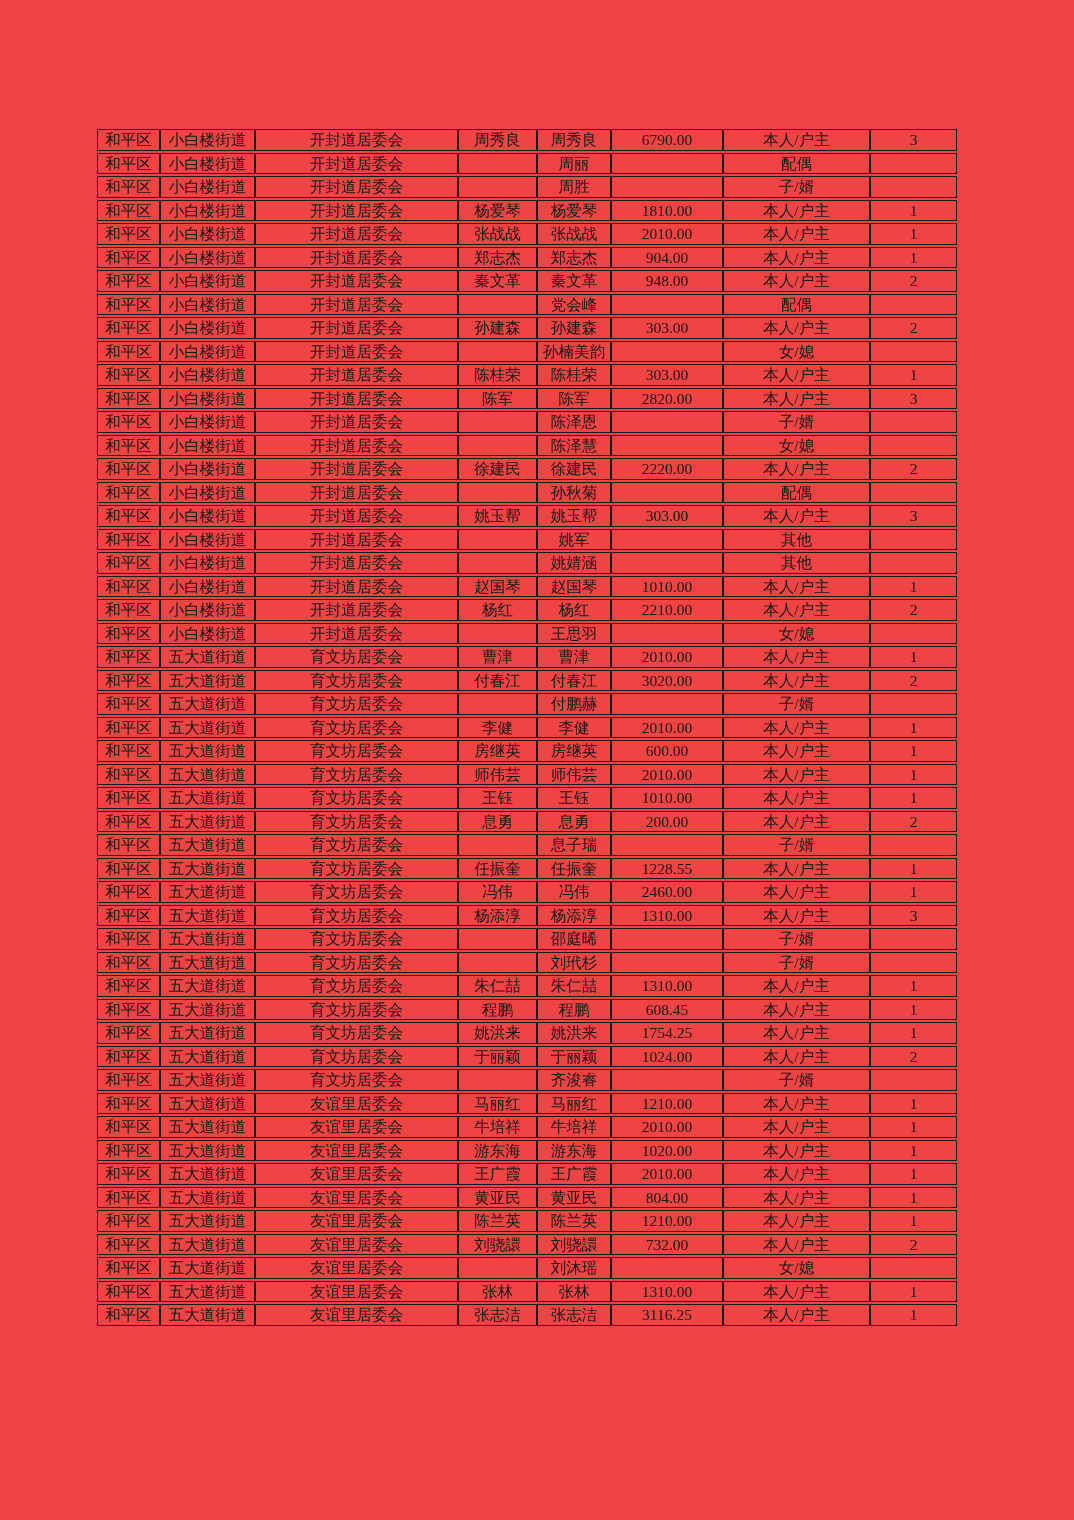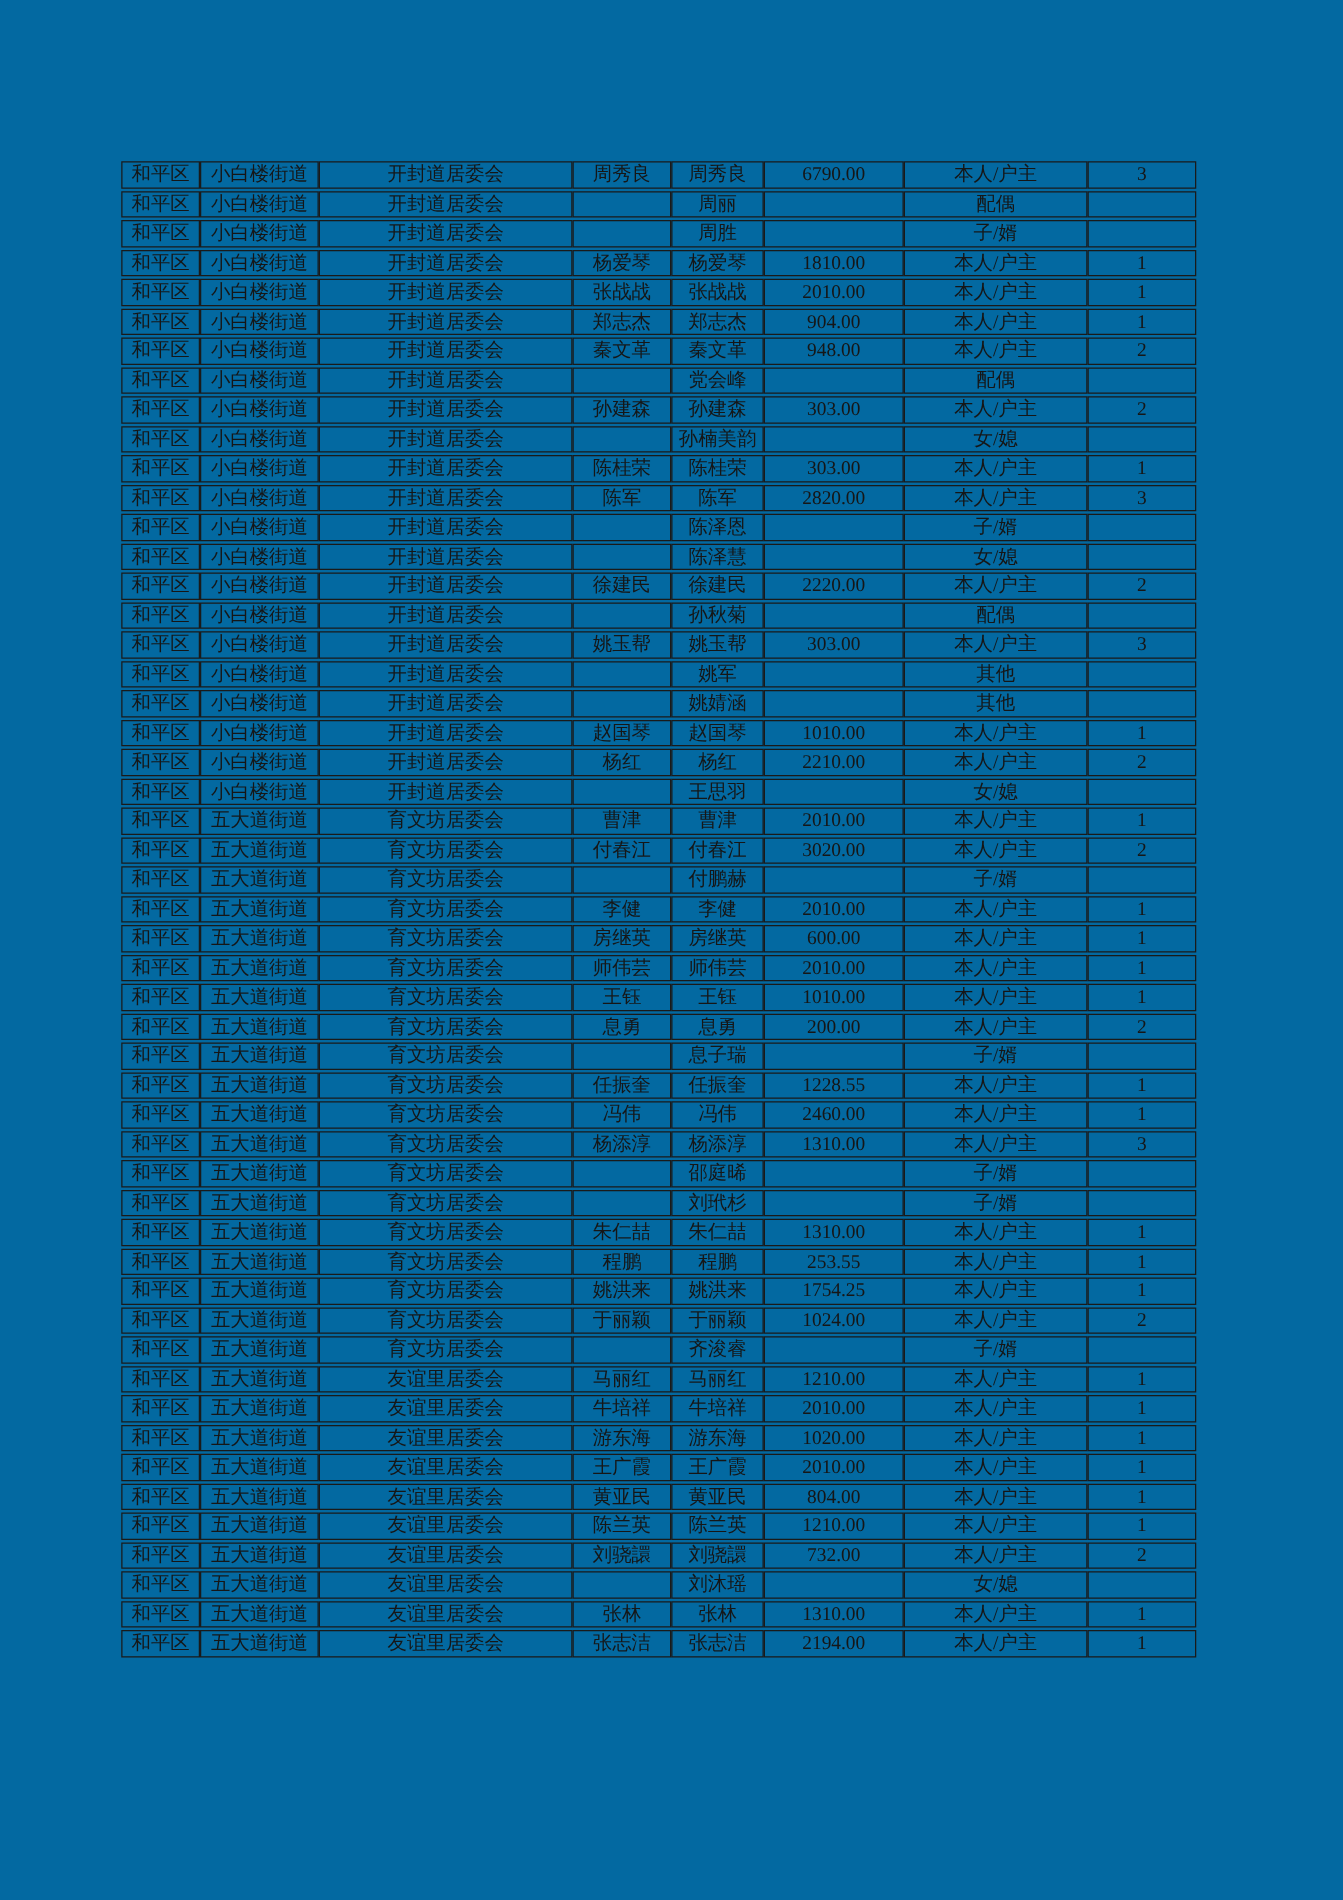--- a/index.html
+++ b/index.html
@@ -4,21 +4,21 @@
 <style>
   html, body {
     margin: 0;
     padding: 0;
     background: #ffffff;
   }
   .sheet {
     position: relative;
     width: 1074px;
     height: 1520px;
-    background: #0369a1;
+    background: #ef4444;
     overflow: hidden;
   }
   table.grid {
     position: absolute;
     left: 97px;
     top: 127px;
     width: 860px;
     table-layout: fixed;
     border-collapse: separate;
     border-spacing: 0 2px;
@@ -422,21 +422,21 @@
     <td>1310.00</td>
     <td>本人/户主</td>
     <td>1</td>
   </tr>
         <tr>
     <td>和平区</td>
     <td>五大道街道</td>
     <td>育文坊居委会</td>
     <td>程鹏</td>
     <td>程鹏</td>
-    <td>253.55</td>
+    <td>608.45</td>
     <td>本人/户主</td>
     <td>1</td>
   </tr>
         <tr>
     <td>和平区</td>
     <td>五大道街道</td>
     <td>育文坊居委会</td>
     <td>姚洪来</td>
     <td>姚洪来</td>
     <td>1754.25</td>
@@ -552,19 +552,19 @@
     <td>1310.00</td>
     <td>本人/户主</td>
     <td>1</td>
   </tr>
         <tr>
     <td>和平区</td>
     <td>五大道街道</td>
     <td>友谊里居委会</td>
     <td>张志洁</td>
     <td>张志洁</td>
-    <td>2194.00</td>
+    <td>3116.25</td>
     <td>本人/户主</td>
     <td>1</td>
   </tr>
       </tbody>
   </table>
 </div>
 
 </body></html>

